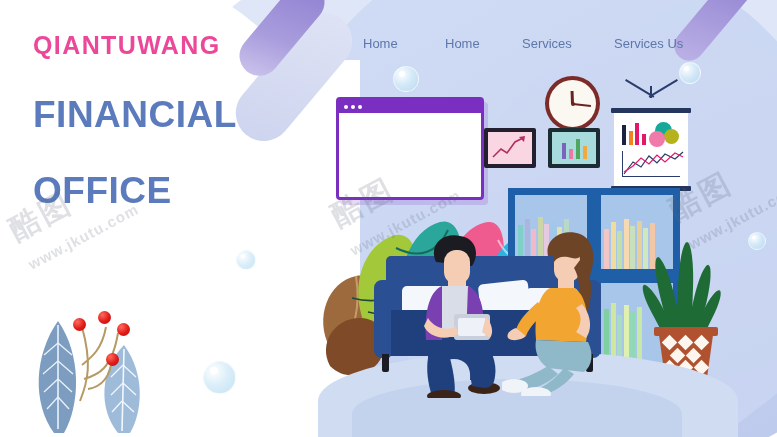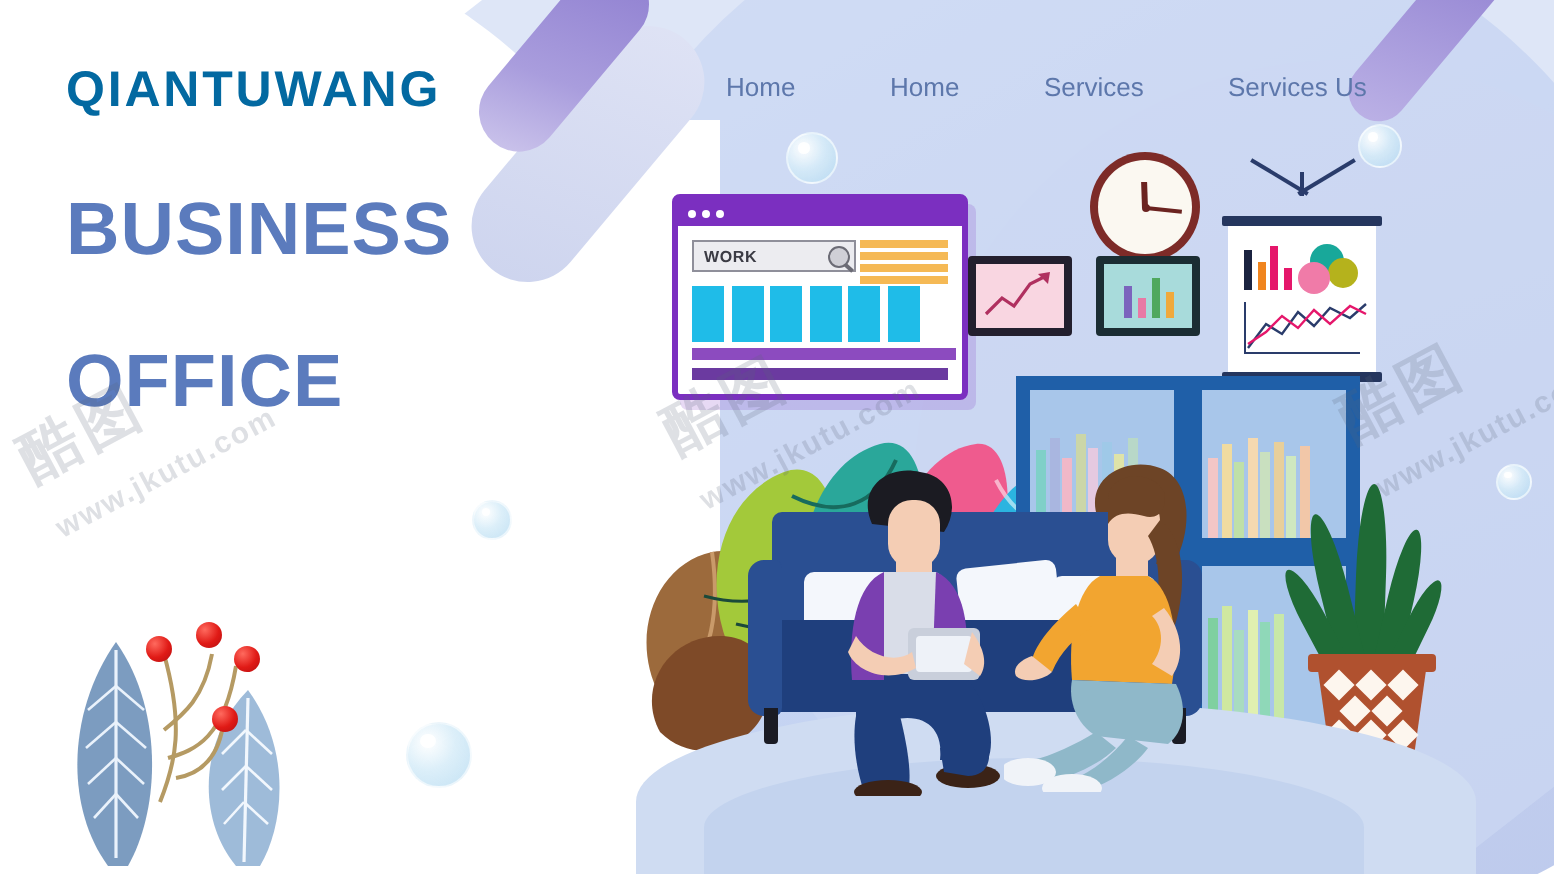--- a/index.html
+++ b/index.html
@@ -69,21 +69,21 @@
   }
   .b1 { left:393px; top:66px; width:26px; height:26px; }
   .b2 { left:679px; top:62px; width:22px; height:22px; }
   .b3 { left:236px; top:250px; width:20px; height:20px; }
   .b4 { left:203px; top:361px; width:33px; height:33px; }
   .b5 { left:748px; top:232px; width:18px; height:18px; }
 
   
   .logo {
     position:absolute; left:33px; top:31px;
-    font-size:25px; font-weight:bold; letter-spacing:1.4px; color:#0369a1;
+    font-size:25px; font-weight:bold; letter-spacing:1.4px; color:#ec4899;
   }
   .nav { position:absolute; left:355px; top:36px; width:345px; height:22px; }
   .nav-item {
     position:absolute; font-size:13px; color:#5d77ab; top:0; white-space:nowrap;
   }
   .nav-0 { left:8px; }
   .nav-1 { left:90px; }
   .nav-2 { left:167px; }
   .nav-3 { left:259px; }
 
@@ -234,21 +234,21 @@
 
   <nav class="nav">
     <a class="nav-item nav-0">Home</a>
     <a class="nav-item nav-1">Home</a>
     <a class="nav-item nav-2">Services</a>
     <a class="nav-item nav-3">Services Us</a>
   </nav>
 
   <div class="hero">
     <h1>
-      <span>BUSINESS</span><br>
+      <span>FINANCIAL</span><br>
       <br>
       <span>OFFICE</span>
     </h1>
   </div>
 
   <div class="bubble b1"></div>
   <div class="bubble b2"></div>
   <div class="bubble b3"></div>
   <div class="bubble b4"></div>
   <div class="bubble b5"></div>
@@ -316,44 +316,20 @@
         <div class="clock-pin"></div>
       </div>
     </div>
 
     <div class="browser">
       <div class="browser-bar">
         <span class="dot"></span>
         <span class="dot"></span>
         <span class="dot"></span>
       </div>
-      <div class="browser-body">
-        <div class="search-box">
-          <span>WORK</span>
-          <span class="mag"></span>
-        </div>
-        <div class="lines-right">
-          <i></i>
-            <i></i>
-            <i></i>
-            <i></i>
-        </div>
-        <div class="bars">
-          <i></i>
-            <i></i>
-            <i></i>
-            <i></i>
-            <i></i>
-            <i></i>
-        </div>
-        <div class="purple-lines">
-          <i></i>
-            <i></i>
-        </div>
-      </div>
     </div>
 
     <div class="frame frame-1">
       <div class="mat">
         <svg width="44" height="32" viewBox="0 0 44 32">
           <path d="M5 25 L13 17 L19 21 L27 10 L35 6" stroke="#b0305f" stroke-width="1.6" fill="none"></path>
           <path d="M31 5 L37 4 L36 10 Z" fill="#b0305f"></path>
         </svg>
       </div>
     </div>

